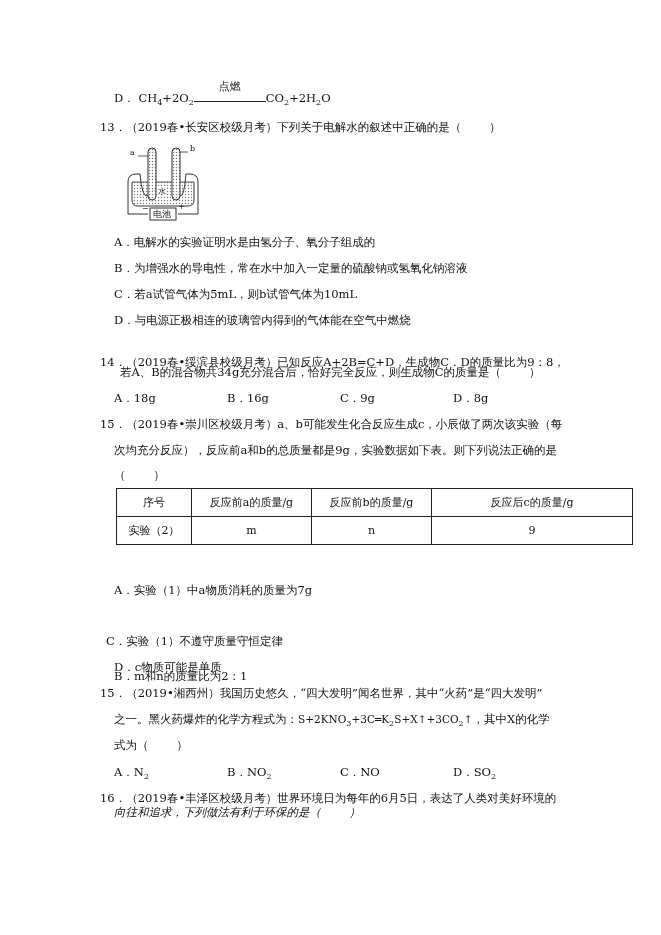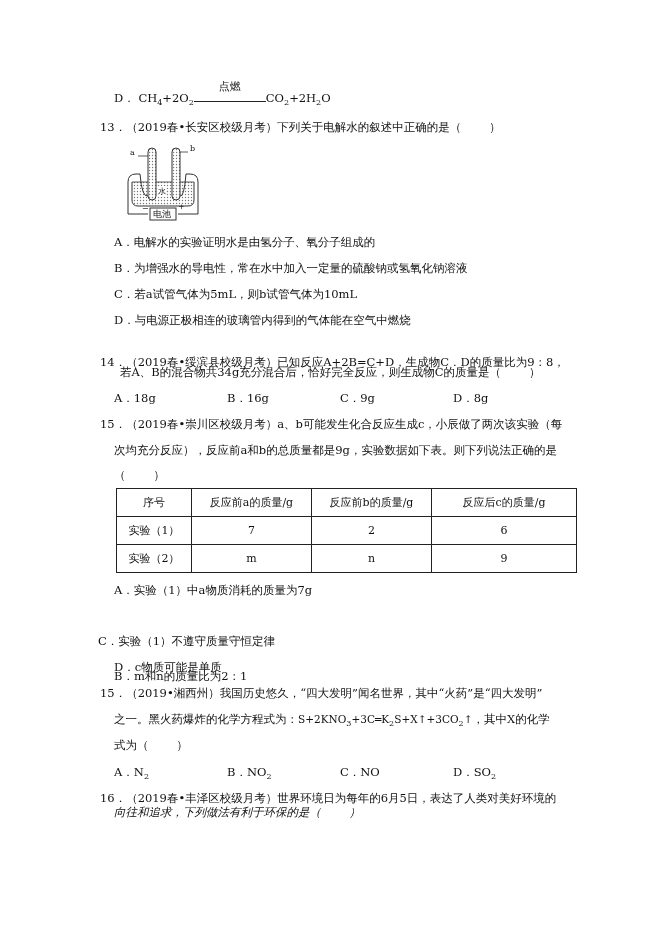--- a/index.html
+++ b/index.html
@@ -8,21 +8,21 @@
     font-family: "DejaVu Serif", "Liberation Serif", serif;
     color: #111; font-size: 11.5px;
   }
   .line { position: absolute; white-space: nowrap; line-height: 16px; }
   sub { font-size: 8px; vertical-align: -3px; line-height: 0; }
   .eq-over { position: relative; display: inline-block; width: 72px; text-align: center; }
   .eq-over .cond { position: absolute; left: 0; right: 0; top: -14px; font-size: 11px; font-family: "DejaVu Sans", sans-serif; }
   .eq-over .bar { display: block; height: 1.5px; background: #222; margin-top: 8px; }
   .opts4 span.opt { display: inline-block; width: 113px; }
   table.data {
-    position: absolute; left: 116px; top: 488px; width: 461px;
+    position: absolute; left: 116px; top: 488px; width: 517px;
     border-collapse: collapse; font-size: 11px;
   }
   table.data td, table.data th {
     border: 1px solid #222; text-align: center; font-weight: normal; height: 27px; padding: 0;
   }
   .diagram { position: absolute; left: 118px; top: 142px; width: 90px; height: 82px; }
   .blank { display: inline-block; width: 28px; }
 </style>
 </head>
 <body>
@@ -94,37 +94,31 @@
 
 <table class="data">
   <tbody>
       <tr>
     <th style="width:74px;">序号</th>
     <th style="width:119px;">反应前a的质量/g</th>
     <th style="width:119px;">反应前b的质量/g</th>
     <th>反应后c的质量/g</th>
   </tr>
   <tr>
-    <td>实验（1）</td>
-    <td>7</td>
-    <td>2</td>
-    <td>6</td>
-  </tr>
-  <tr>
     <td>实验（2）</td>
     <td>m</td>
     <td>n</td>
     <td>9</td>
   </tr>
 </tbody>
   </table>
 
 <div class="line" style="left:114px; top:582px;">A．实验（1）中a物质消耗的质量为7g</div>
 <div class="line" style="left:114px; top:643px;margin-top:25px;">B．m和n的质量比为2：1</div>
-<div class="line" style="left:98px; top:633px;">C．实验（1）不遵守质量守恒定律</div>
+<div class="line" style="left:106px; top:633px;">C．实验（1）不遵守质量守恒定律</div>
 <div class="line" style="left:114px; top:659px;">D．c物质可能是单质</div>
 
 <div class="line" style="left:100px; top:685px;">
   <span>15．</span><span>（2019•湘西州）</span><span>我国历史悠久，“四大发明”闻名世界，其中“火药”是“四大发明”</span>
 </div>
 <div class="line" style="left:114px; top:711px;text-align:right;">
   <span>之一。黑火药爆炸的化学方程式为：</span><span style="font-size:10.5px;"><span>S+2KNO</span><sub>3</sub><span>+3C</span><span>═</span><span>K</span><sub>2</sub><span>S+X↑+3CO</span><sub>2</sub><span>↑</span></span><span>，其中X的化学</span>
 </div>
 <div class="line" style="left:114px; top:737px;text-align:center;">
   <span>式为（</span><span class="blank"></span><span>）</span>

